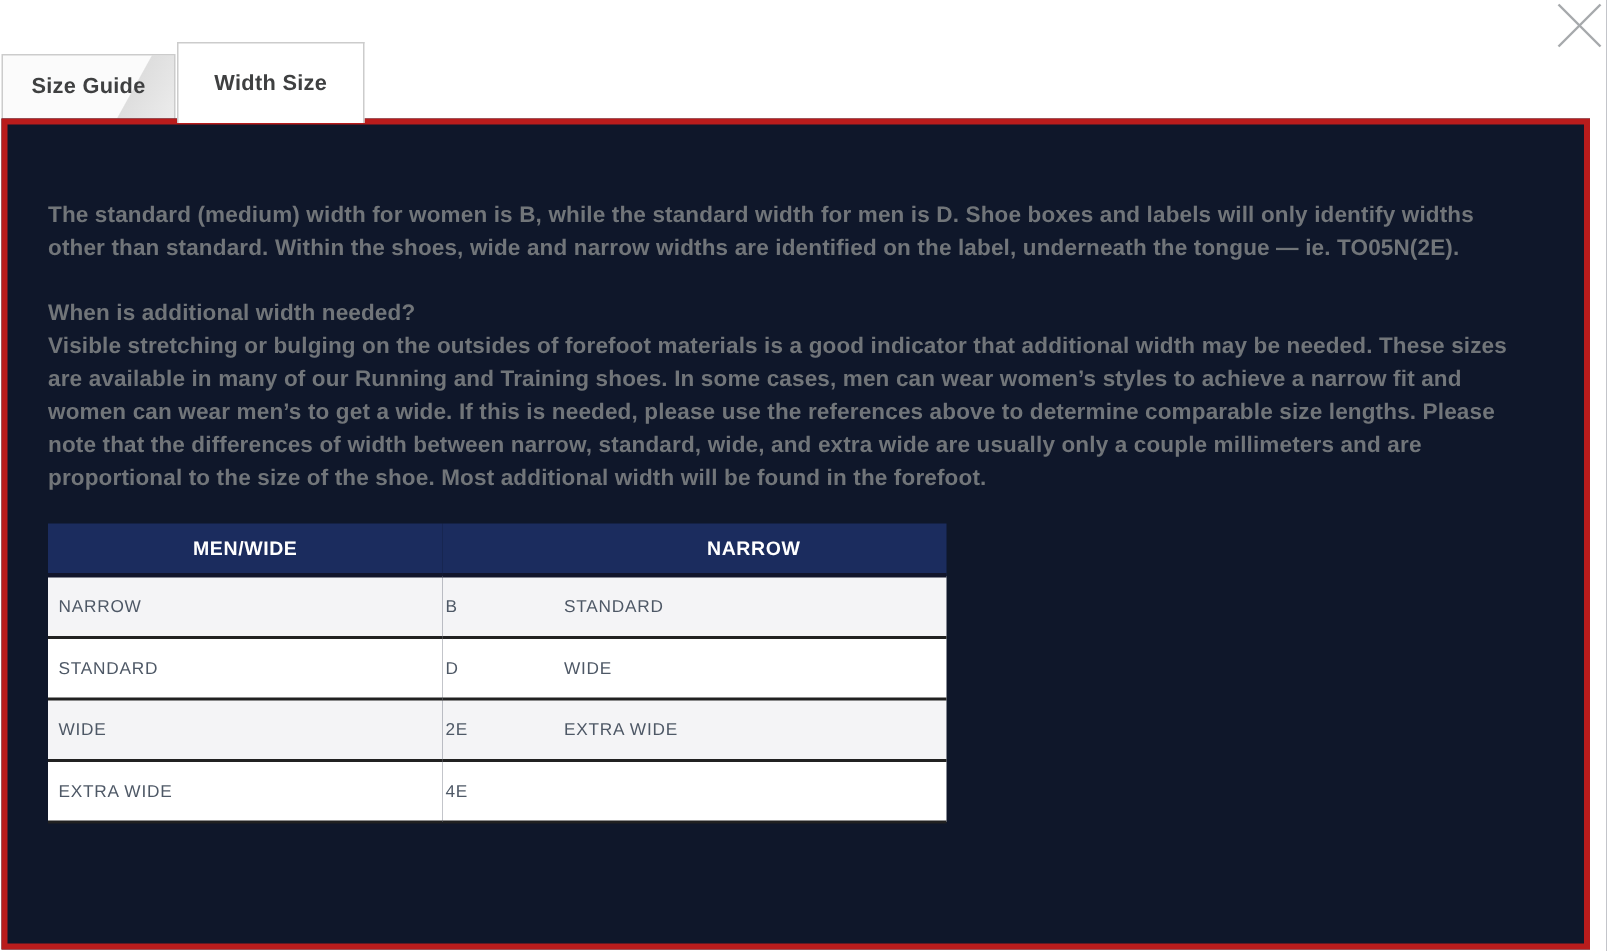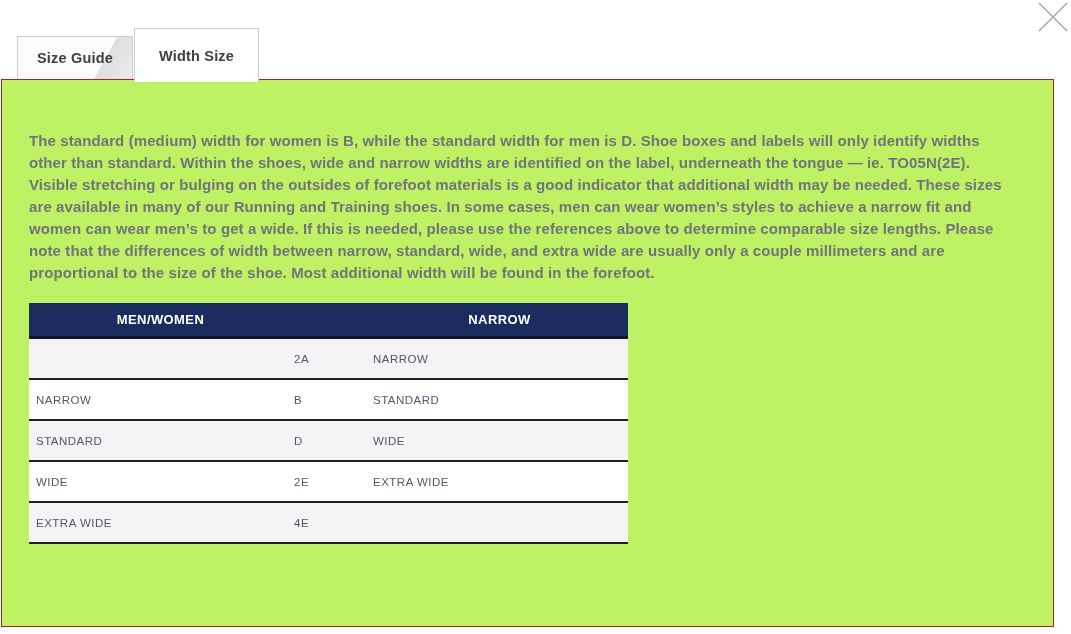--- a/index.html
+++ b/index.html
@@ -22,21 +22,20 @@
   .close-btn svg { display: block; }
 
   
   .tab {
     position: absolute;
     box-sizing: border-box;
     display: flex; align-items: center; justify-content: center;
     font-size: 14.5px; font-weight: bold; color: #3f4041;
     letter-spacing: 0.2px;
     cursor: pointer;
-    margin-left: 16px;
   }
   .tab-size {
     left: 1px; top: 36px;
     width: 116px; height: 44px;
     border: 1px solid #cccccc;
     background: linear-gradient(119deg, #fbfbfb 72%, #dedede 72.6%, #ececec 100%);
     z-index: 1;
   }
   .tab-width {
     left: 118px; top: 28px;
@@ -45,22 +44,22 @@
     border-bottom: none;
     background: #ffffff;
     z-index: 5;
   }
 
   
   .panel {
     position: absolute;
     left: 1px; top: 79px;
     width: 1051px; height: 546px;
-    border: 1px solid #b91c1c;
-    background: #bef264;
+    border: 4px solid #b91c1c;
+    background: #0f172a;
     z-index: 2;
     box-sizing: content-box;
   }
   .panel-content {
     padding: 50px 0 0 27px;
   }
 
   .copy {
     margin: 0;
     width: 982px;
@@ -123,41 +122,37 @@
   <span>Size Guide</span>
 </div>
 <div class="tab tab-width">
   <span>Width Size</span>
 </div>
 
 <div class="panel">
   <div class="panel-content">
 
     <p class="copy">The standard (medium) width for women is B, while the standard width for men is D. Shoe boxes and labels will only identify widths other than standard. Within the shoes, wide and narrow widths are identified on the label, underneath the tongue — ie. TO05N(2E).</p>
+    <p class="copy question">When is additional width needed?</p>
     <p class="copy">Visible stretching or bulging on the outsides of forefoot materials is a good indicator that additional width may be needed. These sizes are available in many of our Running and Training shoes. In some cases, men can wear women’s styles to achieve a narrow fit and women can wear men’s to get a wide. If this is needed, please use the references above to determine comparable size lengths. Please note that the differences of width between narrow, standard, wide, and extra wide are usually only a couple millimeters and are proportional to the size of the shoe. Most additional width will be found in the forefoot.</p>
 
     <table class="width-table">
       <colgroup>
           <col class="c1">
           <col class="c2">
           <col class="c3">
         </colgroup>
       <thead>
         <tr>
-          <th>MEN/WOMEN</th>
+          <th>MEN/WIDE</th>
           <th></th>
           <th>NARROW</th>
         </tr>
       </thead>
       <tbody>
-        <tr>
-          <td></td>
-          <td>2A</td>
-          <td>NARROW</td>
-        </tr>
         <tr>
           <td>NARROW</td>
           <td>B</td>
           <td>STANDARD</td>
         </tr>
         <tr>
           <td>STANDARD</td>
           <td>D</td>
           <td>WIDE</td>
         </tr>

